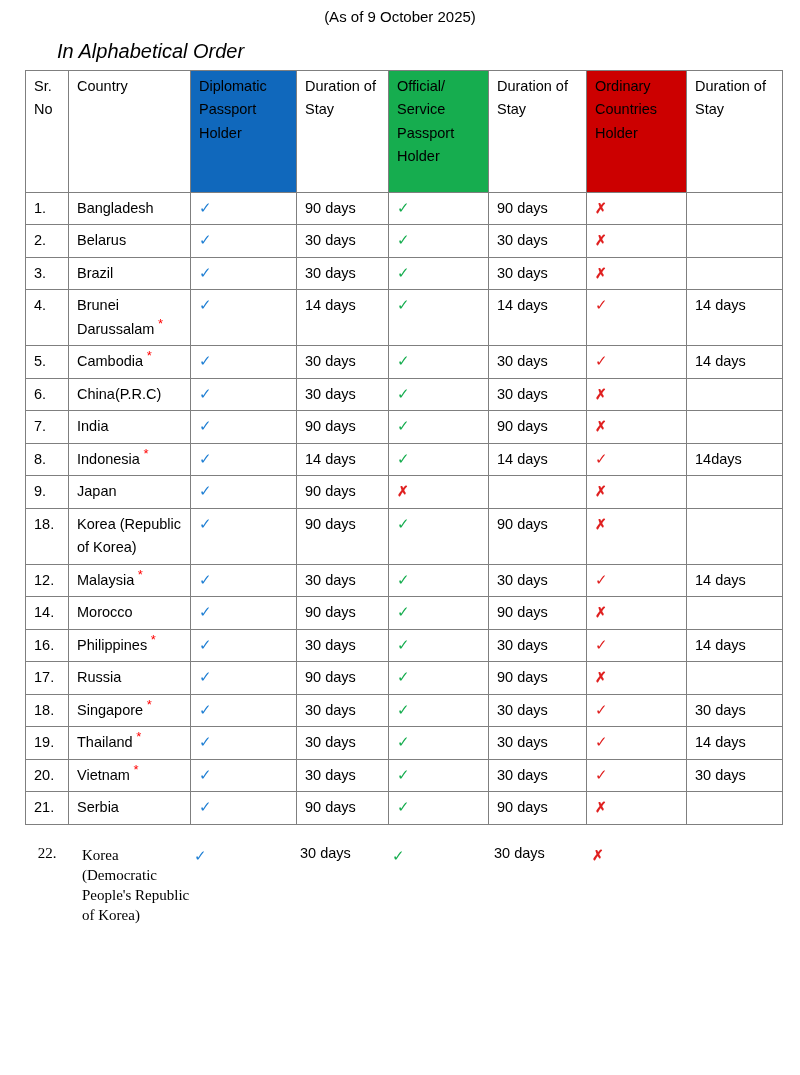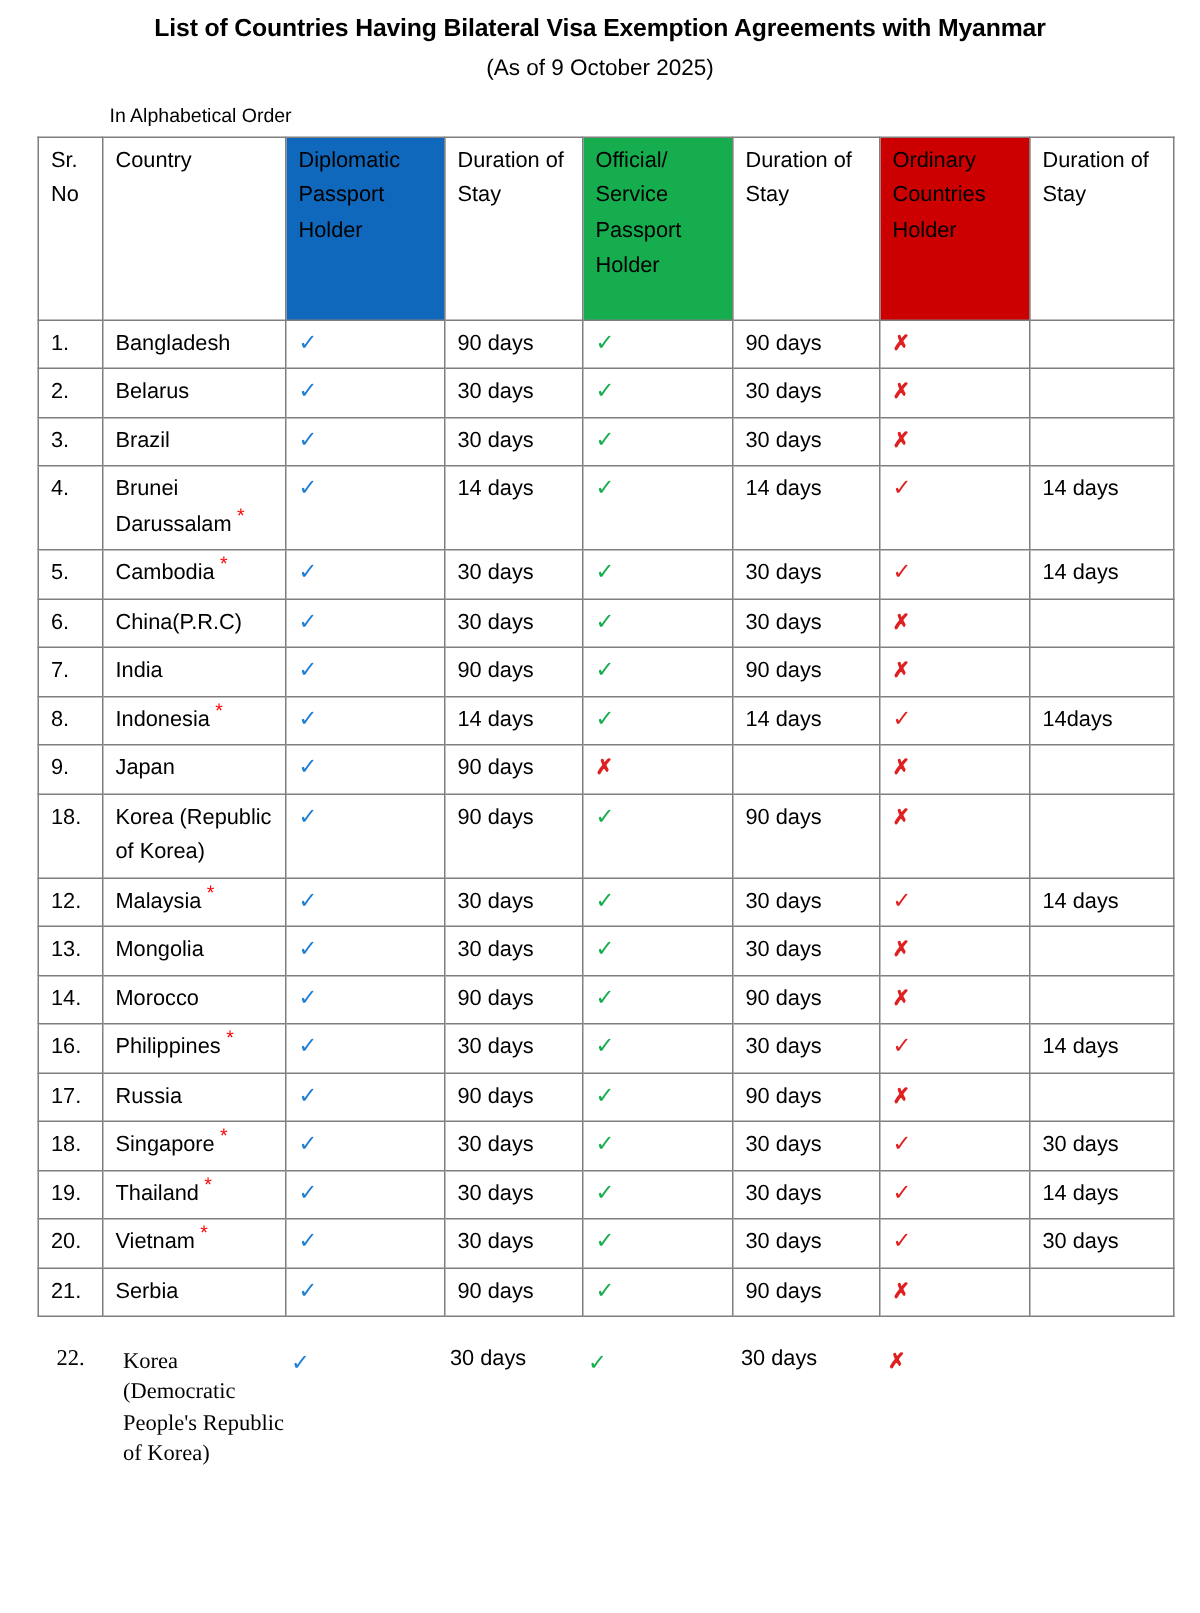--- a/index.html
+++ b/index.html
@@ -25,22 +25,23 @@
     padding-top: 10px;
   }
   .title-sub {
     text-align: center;
     font-size: 15px;
     font-weight: normal;
     padding-top: 8px;
   }
   .order-note {
     margin-top: 15px;
-    margin-left: 73px;
-    font-size: 13px;
+    margin-left: 57px;
+    font-size: 20px;
+    font-style: italic;
     font-weight: 500;
   }
 
   
   .tbl-wrap { margin-top: 7px; padding-left: 25px; }
   table.visa {
     border-collapse: collapse;
     table-layout: fixed;
     width: 757px;
     border: 1.5px solid #595959;
@@ -98,21 +99,20 @@
   .e-off  { left: 392px; }
   .e-dur2 { left: 494px; font-family: "Liberation Sans", sans-serif; font-size: 14.5px;}
   .e-ord  { left: 592px; }
   .e-dur3 { left: 690px; font-family: "Liberation Sans", sans-serif; font-size: 14.5px;}
 </style>
 </head>
 <body>
 
 <div class="page">
 
-  <div class="title-main">List of Countries Having Bilateral Visa Exemption Agreements with Myanmar</div>
   <div class="title-sub">(As of 9 October 2025)</div>
   <div class="order-note">In Alphabetical Order</div>
 
   <div class="tbl-wrap">
     <table class="visa">
       <colgroup>
         <col class="c-sr">
           <col class="c-cty">
           <col class="c-dip">
           <col class="c-dur1">
@@ -241,30 +241,20 @@
             <td class="sr">12.</td>
             <td>Malaysia<span class="star"> *</span></td>
             <td><span class="mark tick-blue">✓</span></td>
             <td>30 days</td>
             <td><span class="mark tick-green">✓</span></td>
             <td>30 days</td>
             <td><span class="mark tick-red">✓</span></td>
             <td>14 days</td>
           </tr>
           <tr>
-            <td class="sr">13.</td>
-            <td>Mongolia</td>
-            <td><span class="mark tick-blue">✓</span></td>
-            <td>30 days</td>
-            <td><span class="mark tick-green">✓</span></td>
-            <td>30 days</td>
-            <td><span class="mark cross-red">✗</span></td>
-            <td></td>
-          </tr>
-          <tr>
             <td class="sr">14.</td>
             <td>Morocco</td>
             <td><span class="mark tick-blue">✓</span></td>
             <td>90 days</td>
             <td><span class="mark tick-green">✓</span></td>
             <td>90 days</td>
             <td><span class="mark cross-red">✗</span></td>
             <td></td>
           </tr>
           <tr>

